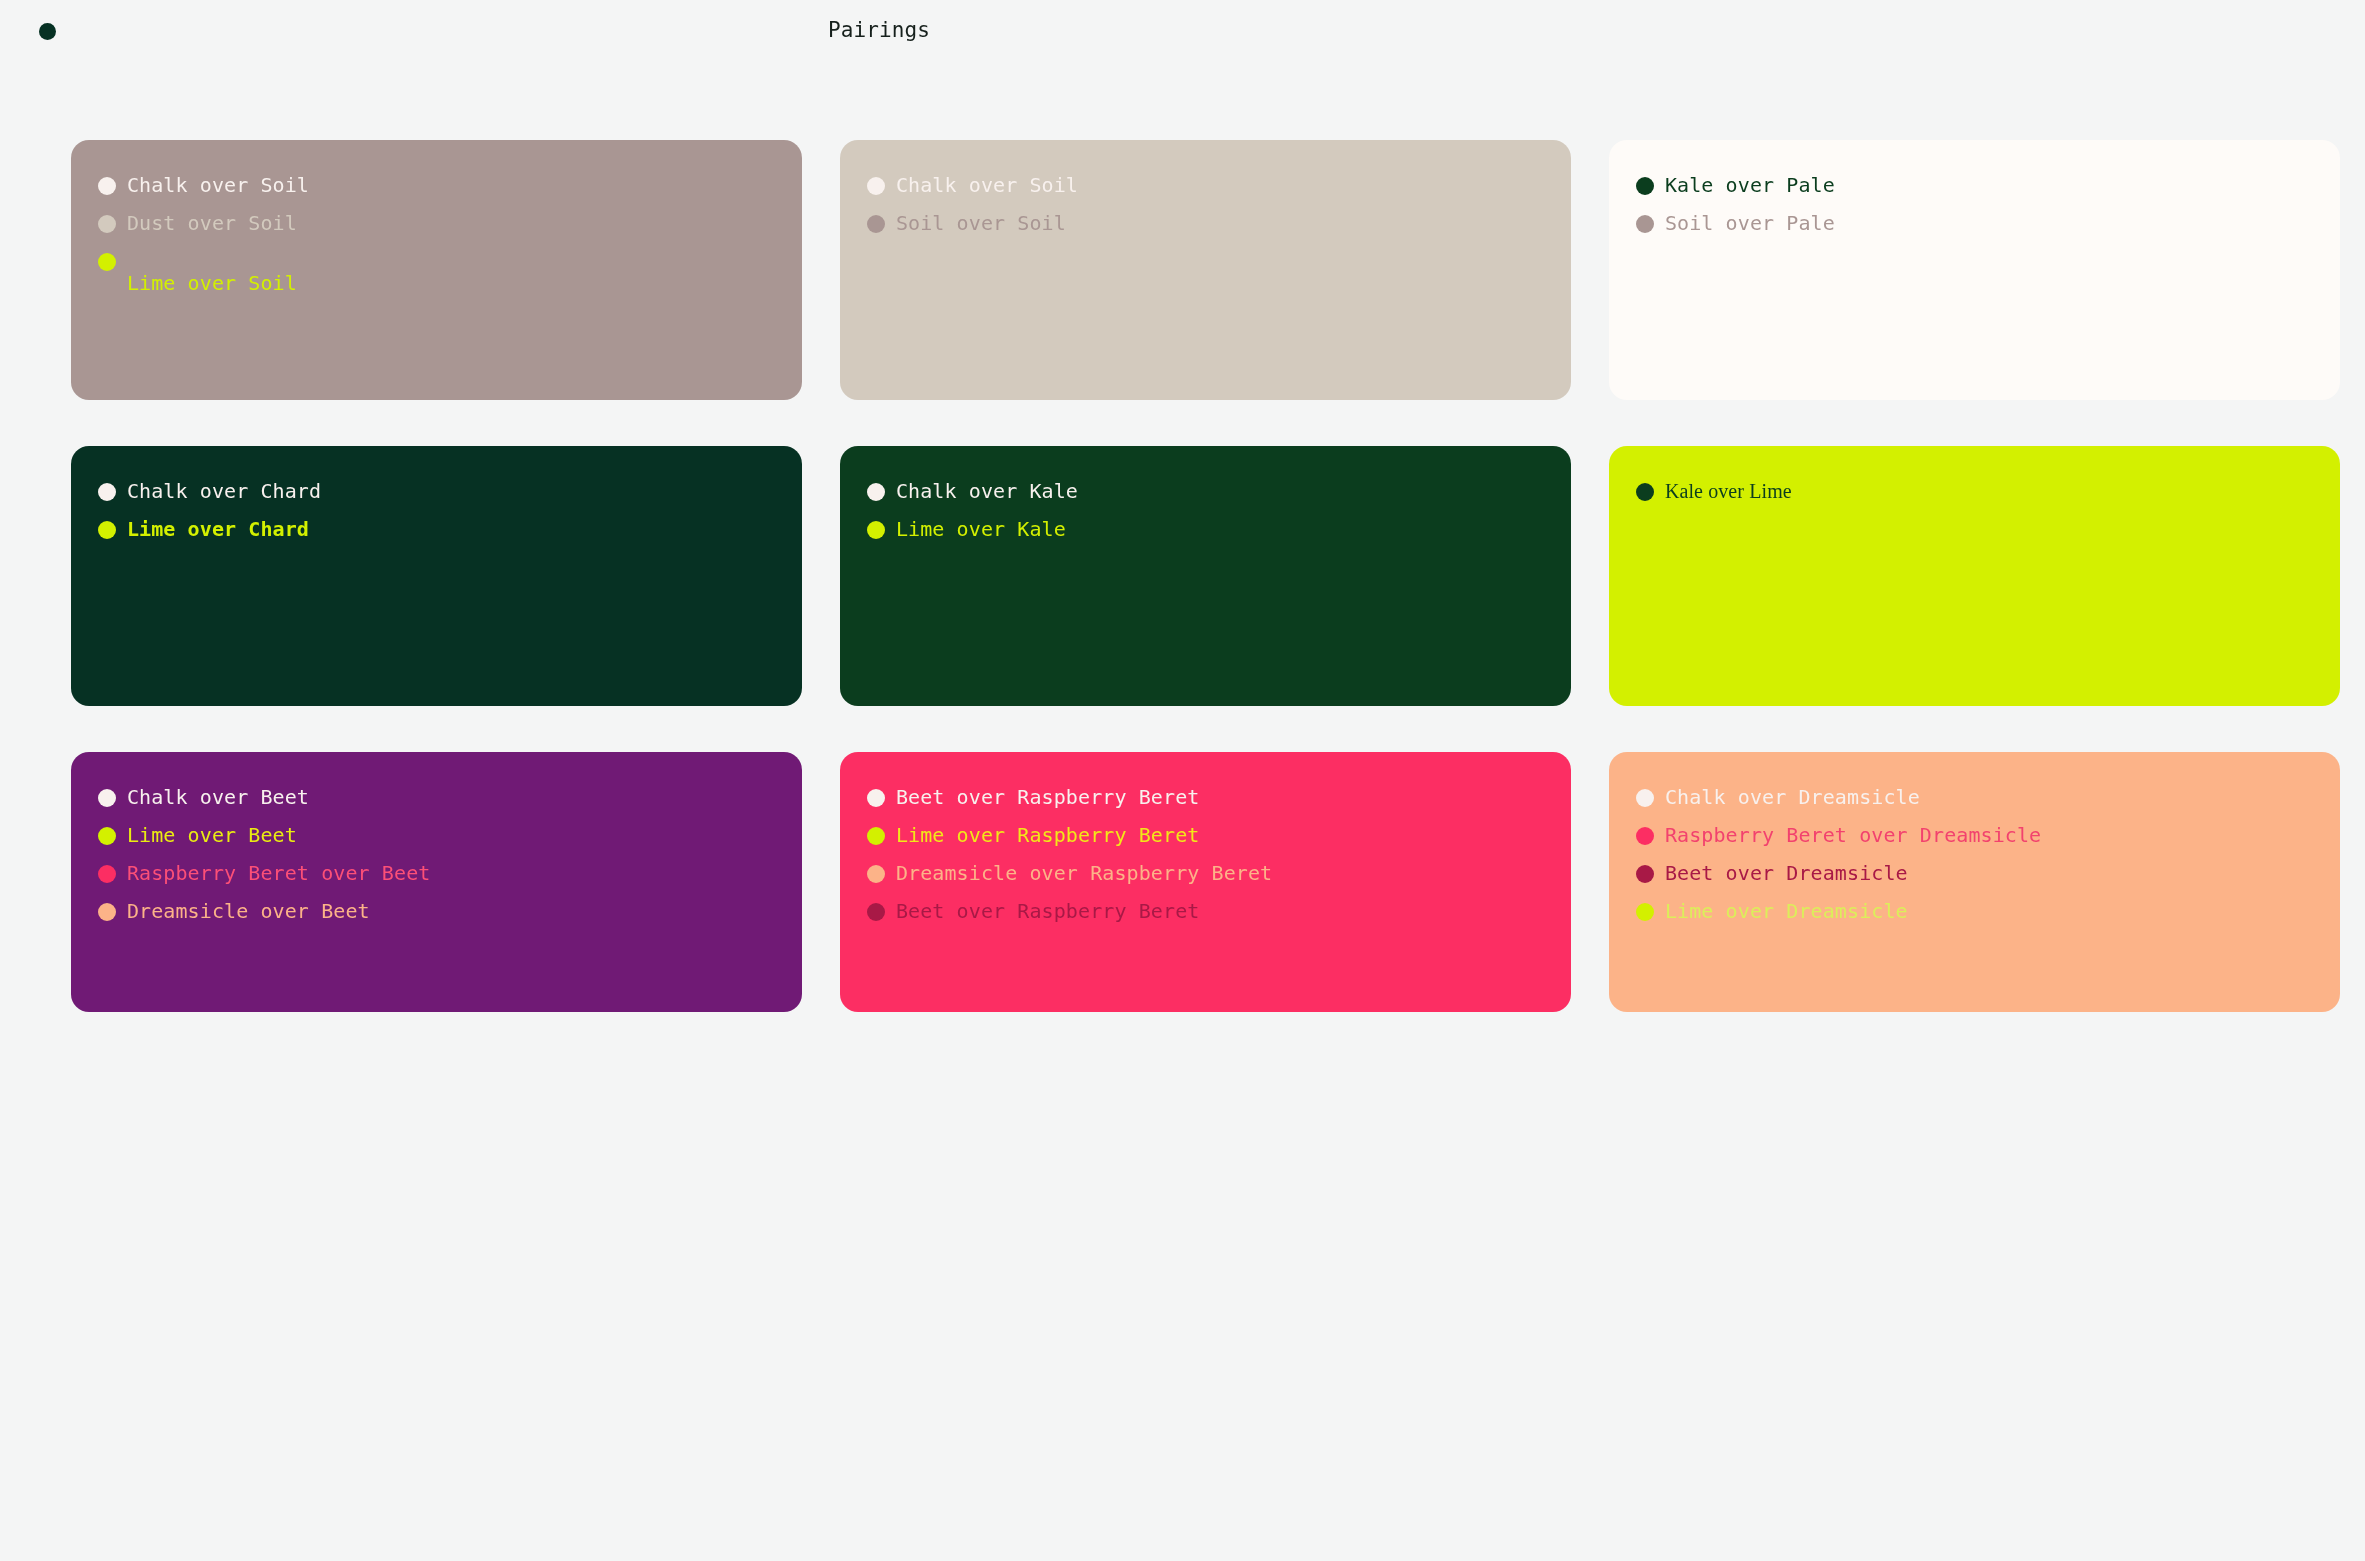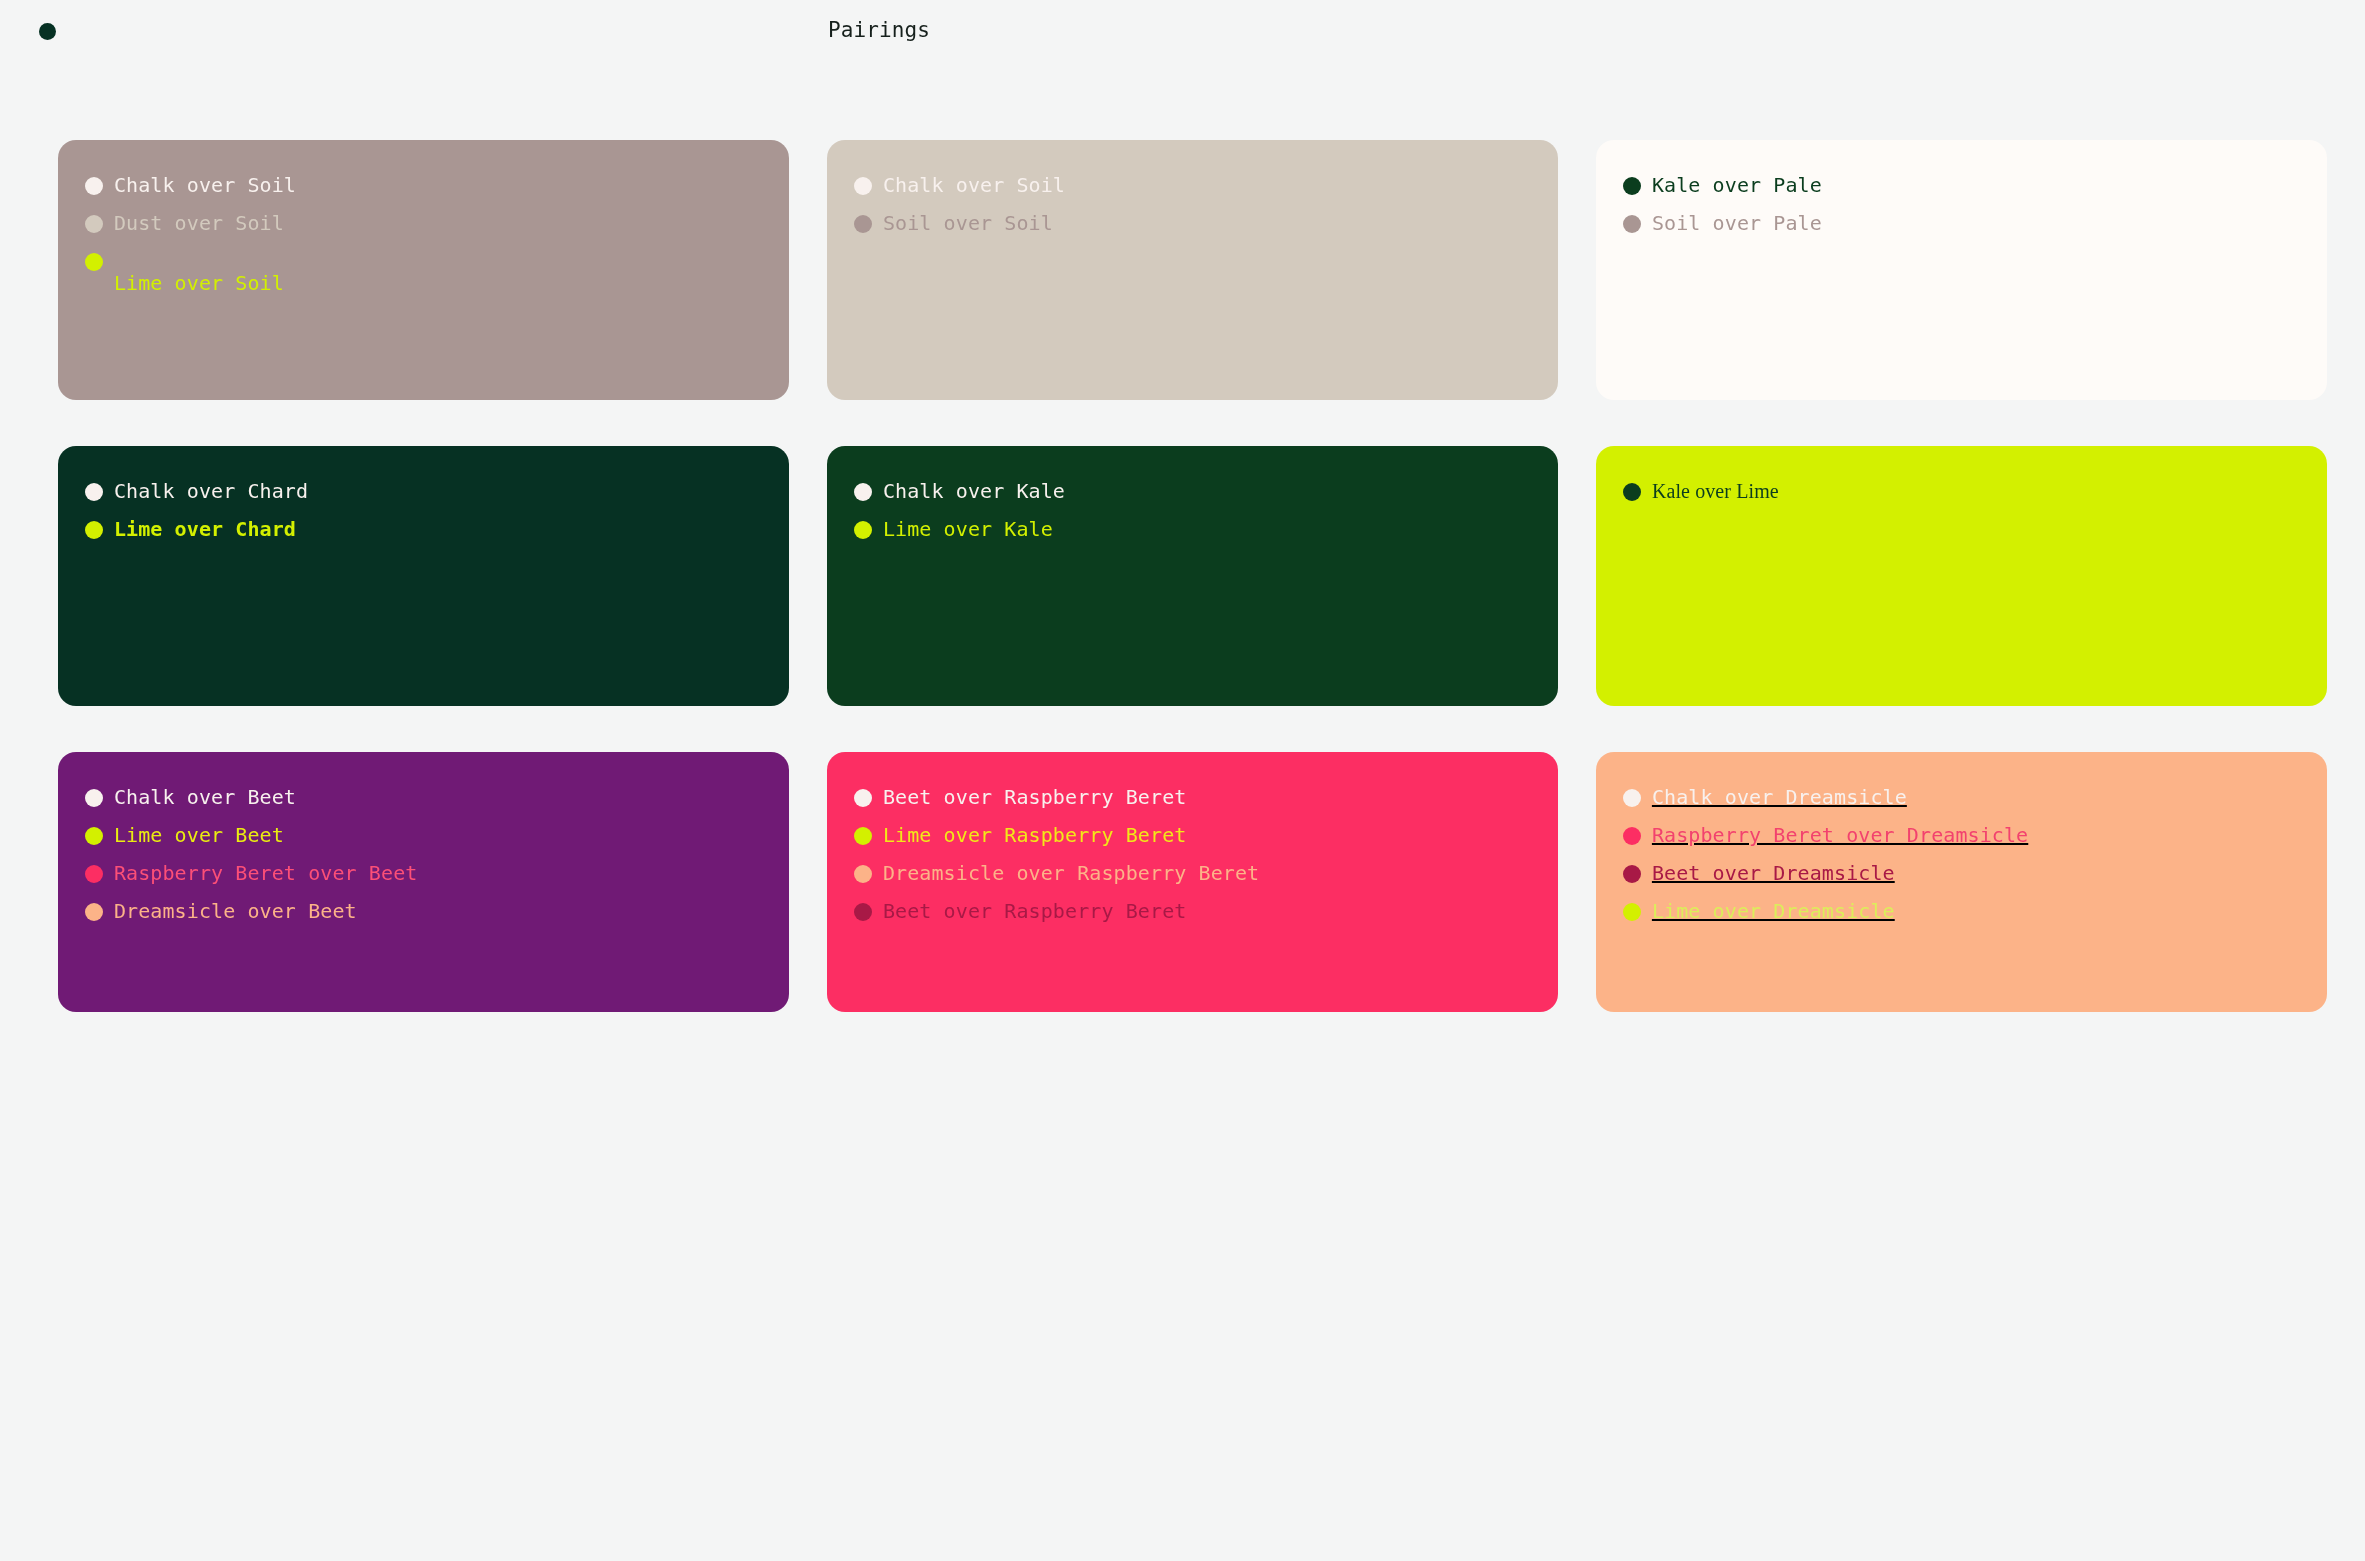--- a/index.html
+++ b/index.html
@@ -39,21 +39,21 @@
     line-height: 26.5px;
     letter-spacing: 0.1px;
     color: #16201c;
     font-weight: 400;
     white-space: nowrap;
   }
 
   
   .grid {
     position: absolute;
-    left: 58px;
+    left: 71px;
     top: 140px;
     width: 2271px;
     display: grid;
     grid-template-columns: repeat(3, 731px);
     grid-template-rows: 260px 260px 260px;
     column-gap: 38px;
     row-gap: 46px;
   }
 
   .pair-card {
@@ -183,21 +183,21 @@
       </div>
       <div class="pair-row">
         <span class="swatch-dot" style="background: rgb(252, 179, 136);"></span>
         <span class="pair-label" style="color: rgb(252, 179, 136);">Dreamsicle over Raspberry Beret</span>
       </div>
       <div class="pair-row">
         <span class="swatch-dot" style="background: rgb(168, 25, 70);"></span>
         <span class="pair-label" style="color: rgb(168, 25, 70);">Beet over Raspberry Beret</span>
       </div>
     </div>
-    <div class="pair-card" style="background: rgb(252, 179, 136); text-decoration: underline;">
+    <div class="pair-card" style="background: rgb(252, 179, 136);">
       <div class="pair-row">
         <span class="swatch-dot" style="background: rgb(248, 241, 238);"></span>
         <span class="pair-label" style="color: rgb(248, 241, 238);">Chalk over Dreamsicle</span>
       </div>
       <div class="pair-row">
         <span class="swatch-dot" style="background: rgb(252, 46, 99);"></span>
         <span class="pair-label" style="color: rgb(242, 66, 110);">Raspberry Beret over Dreamsicle</span>
       </div>
       <div class="pair-row">
         <span class="swatch-dot" style="background: rgb(168, 25, 70);"></span>

